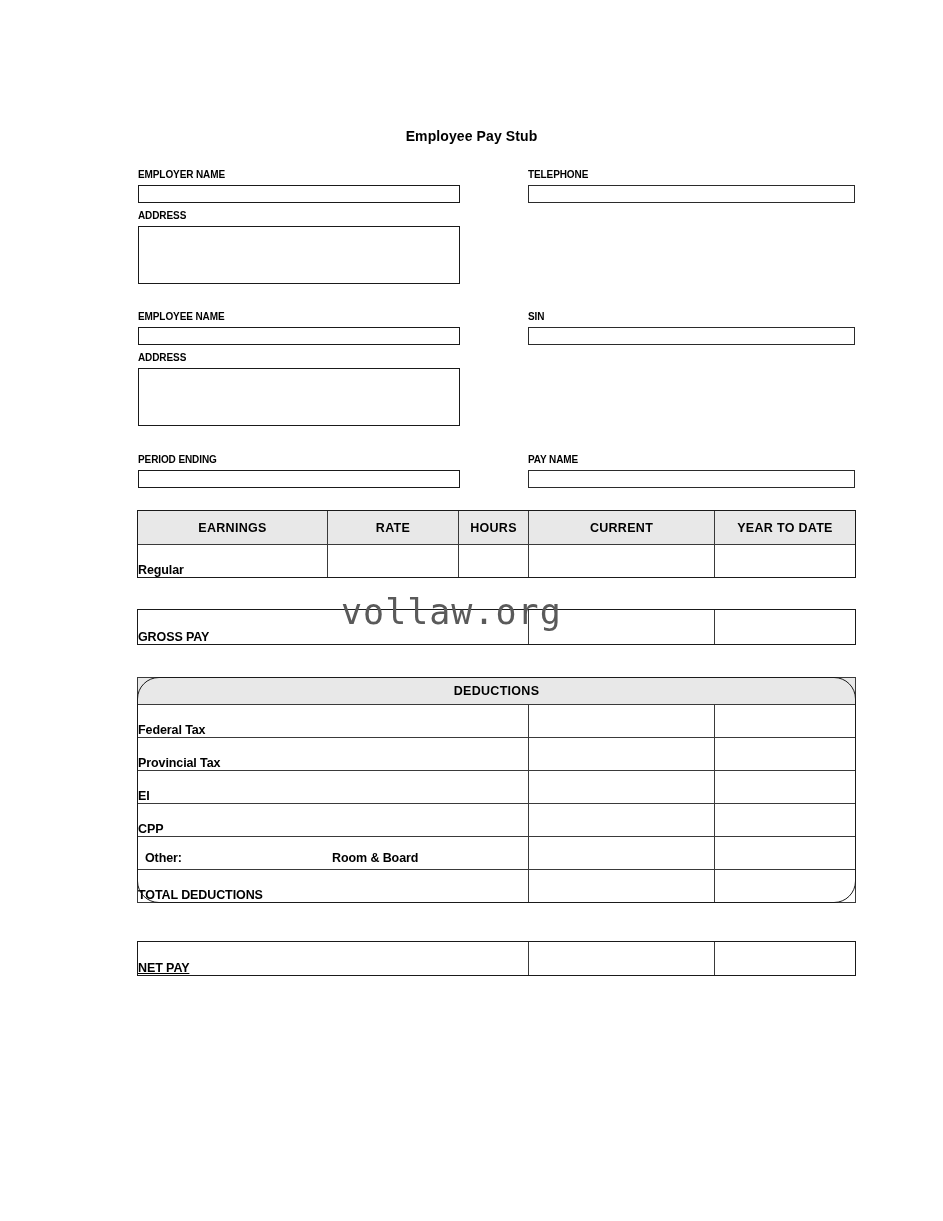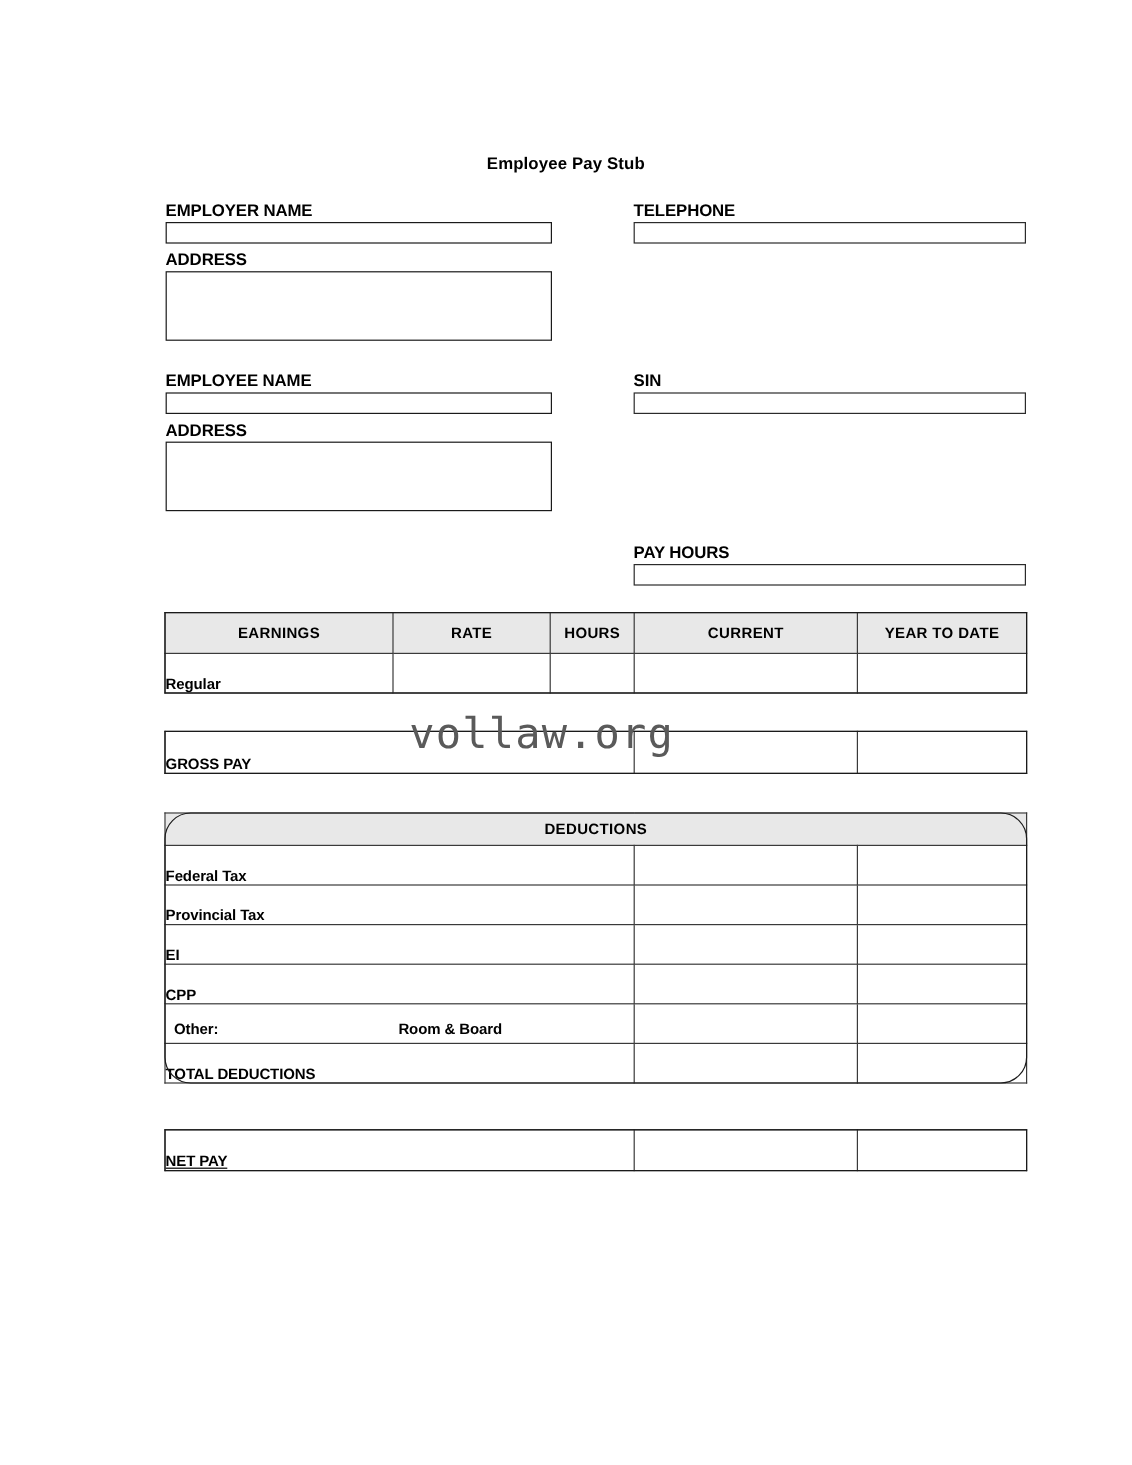--- a/index.html
+++ b/index.html
@@ -37,21 +37,21 @@
     font-weight: bold;
     letter-spacing: 0.1px;
     font-family: "Liberation Sans", sans-serif;
   }
 
   
   .field {
     position: absolute;
   }
   .field-label {
-    font-size: 14px;
+    font-size: 10px;
     font-weight: bold;
     letter-spacing: -0.1px;
     line-height: 14px;
     margin-bottom: 3px;
     white-space: nowrap;
   }
   .field-box {
     border: 1.5px solid #1a1a1a;
     background: #ffffff;
     box-sizing: border-box;
@@ -141,23 +141,27 @@
   <div class="field" style="left:528px; top:310px; width:327px;">
     <div class="field-label">SIN</div>
     <div class="field-box thin" style="width:327px; height:18px;"></div>
   </div>
 
   <div class="field" style="left:138px; top:351px; width:322px;">
     <div class="field-label">ADDRESS</div>
     <div class="field-box" style="width:322px; height:58px;"></div>
   </div>
 
+  <div class="field" style="left:138px; top:453px; width:322px;">
+    <div class="field-label">PERIOD ENDING</div>
+    <div class="field-box" style="width:322px; height:18px;"></div>
+  </div>
 
   <div class="field" style="left:528px; top:453px; width:327px;">
-    <div class="field-label">PAY HOURS</div>
+    <div class="field-label">PAY NAME</div>
     <div class="field-box thin" style="width:327px; height:18px;"></div>
   </div>
 
   <table class="tbl outer-heavy" style="left:137px; top:609px; width:718px;">
     <colgroup>
       <col style="width:391px">
       <col style="width:186px">
       <col style="width:141px">
     </colgroup>
     <tbody>

